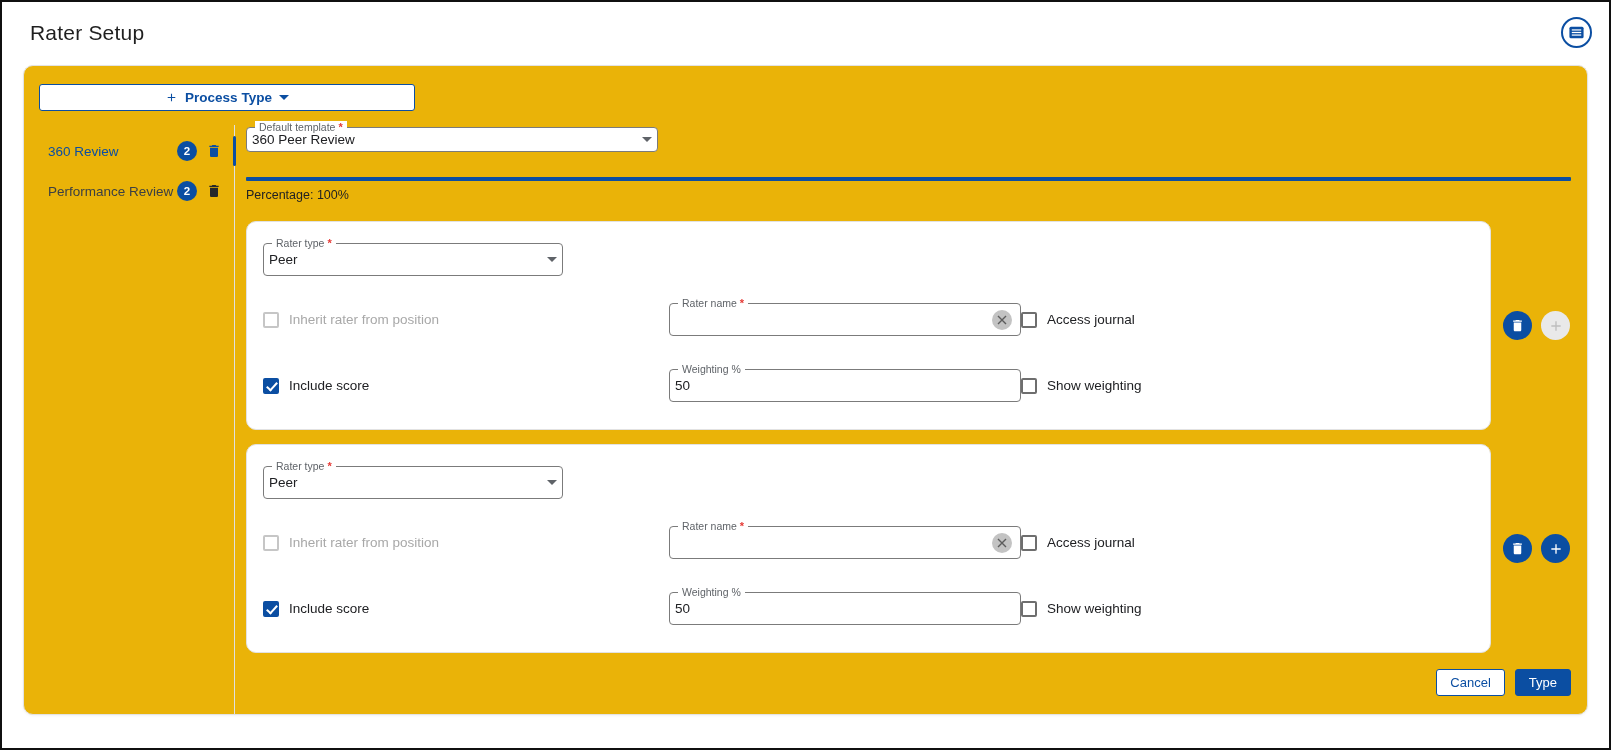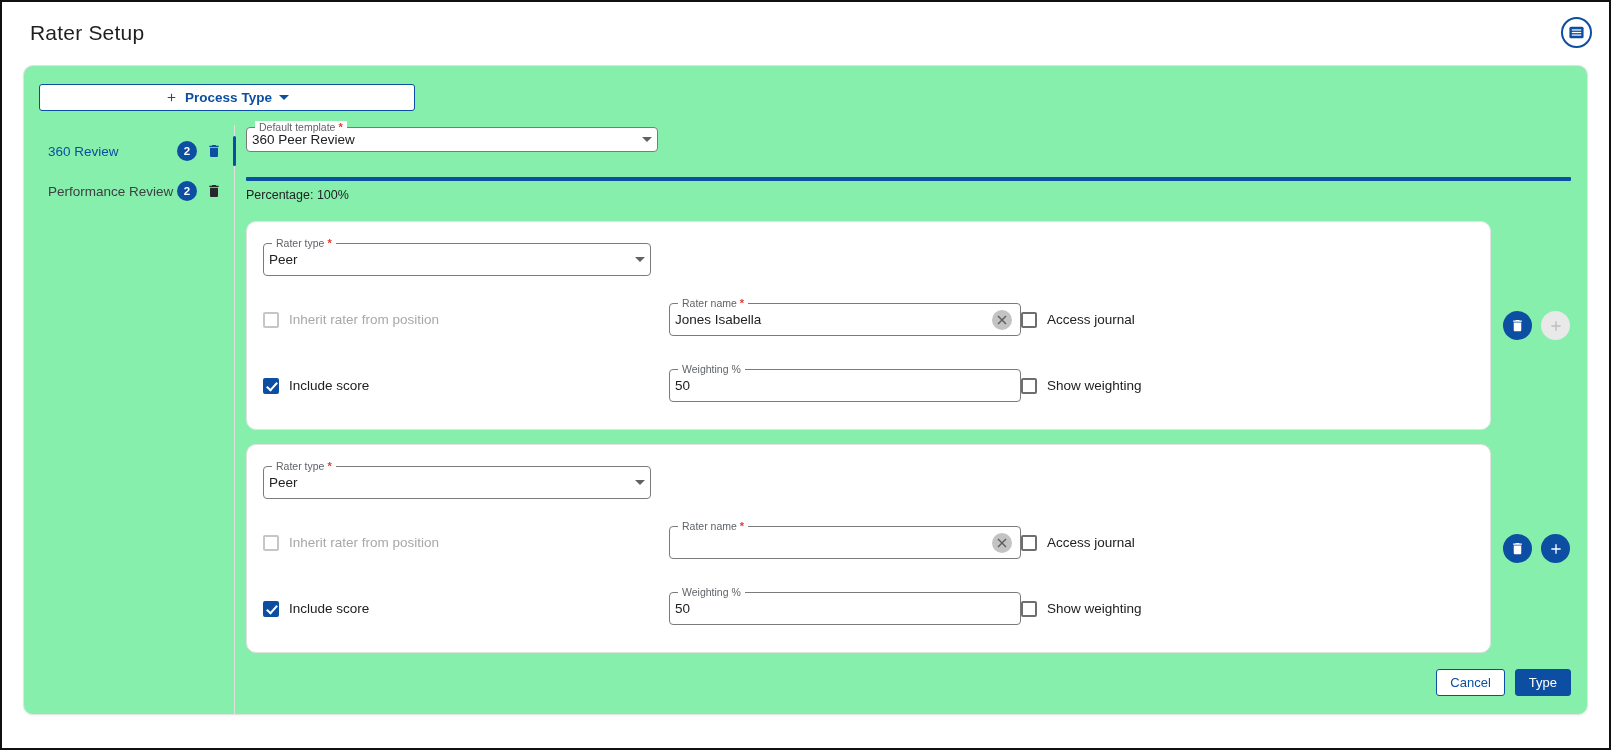--- a/index.html
+++ b/index.html
@@ -6,21 +6,21 @@
   html,body { background:#fff; }
   body { font-family:"Liberation Sans", sans-serif; }
   .screen { width:1611px; height:750px; border:2px solid #101010; background:#fff; position:relative; overflow:hidden; }
 
   
   .app-header { display:flex; justify-content:space-between; align-items:center; padding:15px 17px 0 28px; }
   .page-title { font-size:21px; font-weight:500; color:#1f1f1f; letter-spacing:.2px; }
   .header-icon-btn { width:31px; height:31px; border-radius:50%; border:2px solid #0b4ea2; background:#fff; display:flex; align-items:center; justify-content:center; cursor:pointer; }
 
   
-  .panel { margin:17px 21px 0 21px; height:650px; background:#86efac; border:1px solid #e3e3e3; border-radius:10px; box-shadow:0 1px 3px rgba(0,0,0,.05); padding-top:18px; display:flex; flex-direction:column; }
+  .panel { margin:17px 21px 0 21px; height:650px; background:#eab308; border:1px solid #e3e3e3; border-radius:10px; box-shadow:0 1px 3px rgba(0,0,0,.05); padding-top:18px; display:flex; flex-direction:column; }
   .process-type-btn { margin-left:15px; width:376px; height:27px; background:#fff; border:1px solid #0b4ea2; border-radius:3px; color:#0b4ea2; font-family:inherit; font-size:13.5px; font-weight:700; display:flex; align-items:center; justify-content:center; gap:7px; cursor:pointer; }
   .caret { width:0; height:0; border-left:5px solid transparent; border-right:5px solid transparent; border-top:5px solid #5f6368; }
   .caret.blue { border-top-color:#0b4ea2; }
 
   .content-row { display:flex; flex:1; margin-top:14px; min-height:0; }
 
   
   .sidebar { width:211px; border-right:1px solid #e0e0e0; padding-top:6px; }
   .side-item { position:relative; display:flex; align-items:center; height:40px; padding:0 12px 0 24px; font-size:13.5px; color:#3c4043; cursor:pointer; }
   .side-item .label { white-space:nowrap; }
@@ -44,21 +44,21 @@
   .template-field { width:412px; margin-top:2px; }
 
   .pct-bar { height:5px; background:#0b4ea2; margin-top:25px; border-radius:1px; }
   .pct-text { margin-top:7px; font-size:12.5px; color:#202124; }
 
   
   .rater-row { display:flex; align-items:center; gap:12px; }
   .rater-row.first { margin-top:19px; }
   .rater-row.second { margin-top:14px; }
   .rater-card { flex:1; border:1px solid #e2e2e2; border-radius:10px; padding:21px 16px 27px 16px; background:#fff; }
-  .rater-type-field { width:388px; }
+  .rater-type-field { width:300px; }
   .field-grid { display:grid; grid-template-columns:406px 352px auto; row-gap:33px; align-items:center; margin-top:27px; }
 
   
   .cb { display:flex; align-items:center; gap:10px; font-size:13.5px; color:#202124; cursor:pointer; }
   .cb .box { width:16px; height:16px; border:2px solid #6e6e6e; border-radius:2px; background:#fff; position:relative; flex:0 0 auto; }
   .cb.disabled { color:#a8a8a8; cursor:default; }
   .cb.disabled .box { border-color:#c6c6c6; }
   .cb.checked .box { background:#0b4ea2; border-color:#0b4ea2; }
   .cb.checked .box::after { content:""; position:absolute; left:4px; top:0px; width:4px; height:9px; border:solid #fff; border-width:0 2px 2px 0; transform:rotate(42deg); }
 
@@ -153,21 +153,20 @@
             <div class="field-grid">
               <div class="cb disabled">
                 <span class="box"></span>
                 <span>Inherit rater from position</span>
               </div>
               <div class="mfield">
                 <span class="mlabel">
                   <span>Rater name</span>
                   <span class="req">*</span>
                 </span>
-                <input type="text" value="Jones Isabella" style="">
                 <button class="clear-btn">
                   <svg width="10" height="10" viewBox="0 0 10 10">
                       <path stroke="#5c5c5c" stroke-width="1.4" d="M1 1l8 8M9 1l-8 8"></path>
                     </svg>
                 </button>
               </div>
               <div class="cb">
                 <span class="box"></span>
                 <span>Access journal</span>
               </div>

